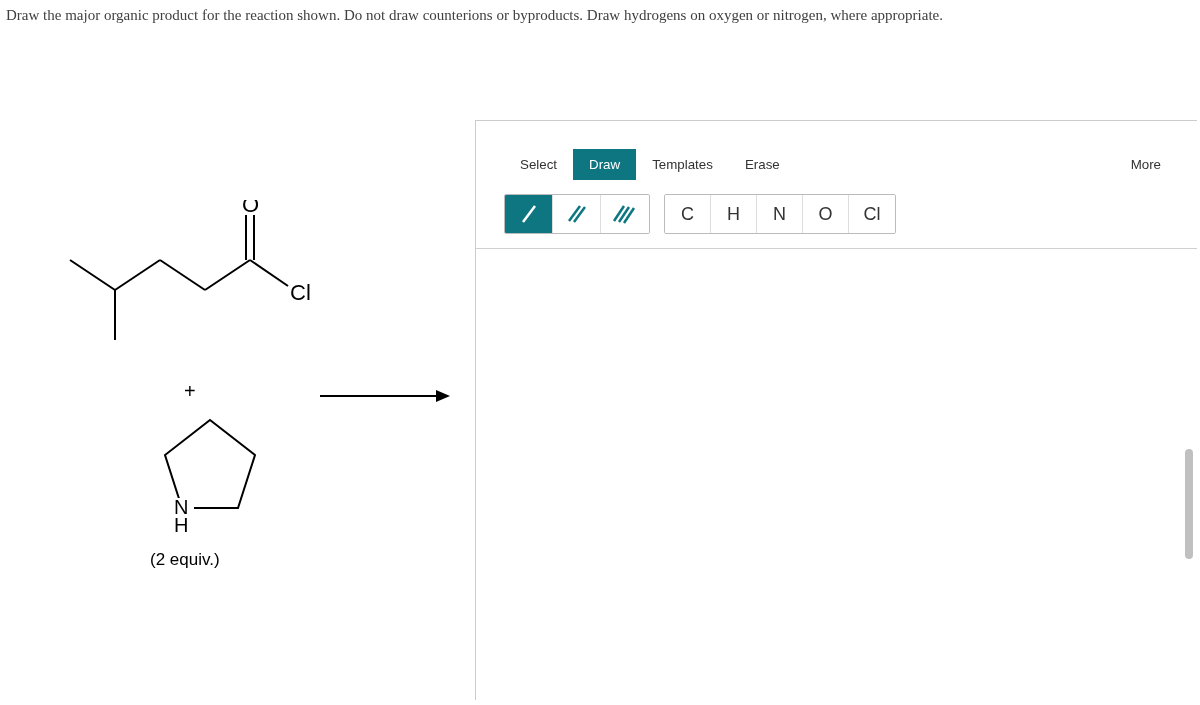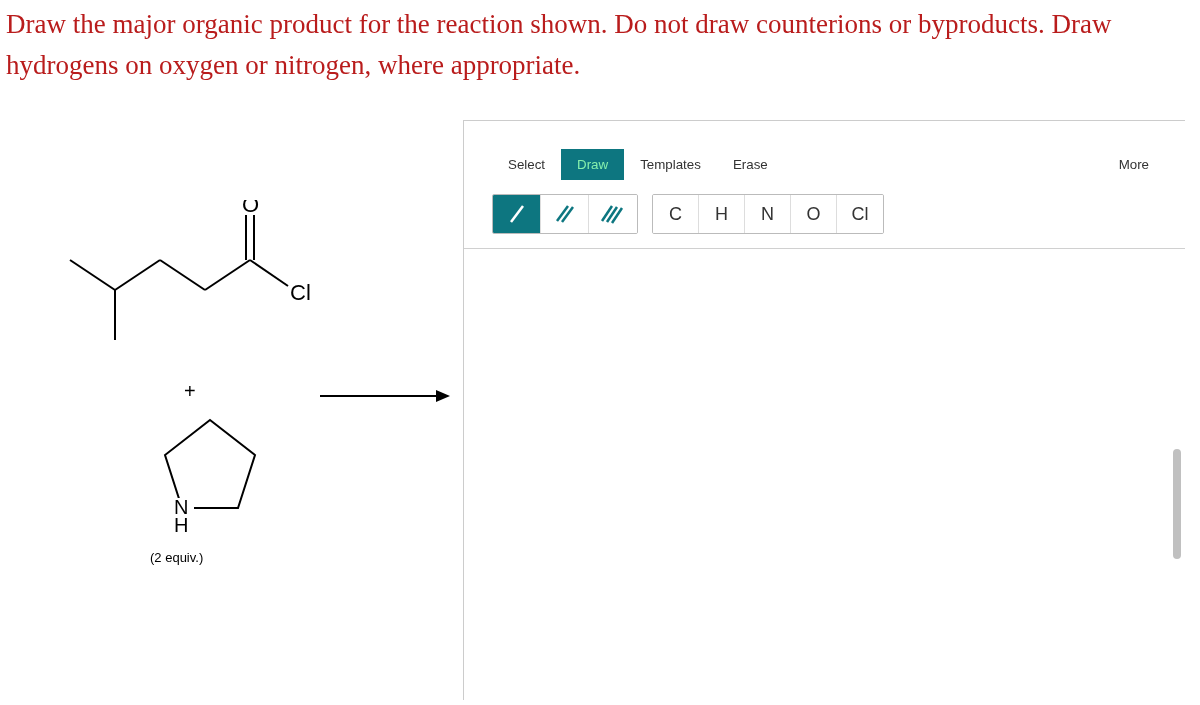--- a/index.html
+++ b/index.html
@@ -8,28 +8,28 @@
       box-sizing: border-box;
     }
     body {
       font-family: Georgia, 'Times New Roman', serif;
       background: #fff;
       width: 1200px;
       height: 705px;
       position: relative;
     }
     .question-text {
-      font-size: 27px;
-      color: #b91c1c;
+      font-size: 15px;
+      color: #404040;
       line-height: 1.5;
       padding: 4px 14px 0 6px;
     }
     .drawing-panel {
       position: absolute;
-      left: 463px;
+      left: 475px;
       top: 120px;
       width: 722px;
       height: 580px;
       border-left: 1px solid #ccc;
       border-top: 1px solid #ccc;
     }
     .toolbar-wrap {
       padding: 28px 20px 14px 28px;
       border-bottom: 1px solid #d0d0d0;
     }
@@ -44,21 +44,21 @@
       gap: 14px;
     }
     .btn-mode {
       border: none;
       background: transparent;
       padding: 8px 16px;
       color: #333;
     }
     .btn-mode.active {
       background: #0d7680;
-      color: #86efac;
+      color: #ffffff;
     }
     .spacer {
       flex: 1;
     }
     .bond-group {
       display: flex;
       border: 1px solid #bbb;
       border-radius: 2px;
       overflow: hidden;
     }
@@ -133,21 +133,21 @@
     }
     .reactant2 {
       position: absolute;
       left: 150px;
       top: 410px;
     }
     .equiv-label {
       position: absolute;
       left: 150px;
       top: 550px;
-      font-size: 13px;
+      font-size: 17px;
       font-family: Arial, sans-serif;
     }
     .arrow {
       position: absolute;
       left: 320px;
       top: 386px;
       width: 130px;
     }
     svg text {
       font-family: Arial, sans-serif;

